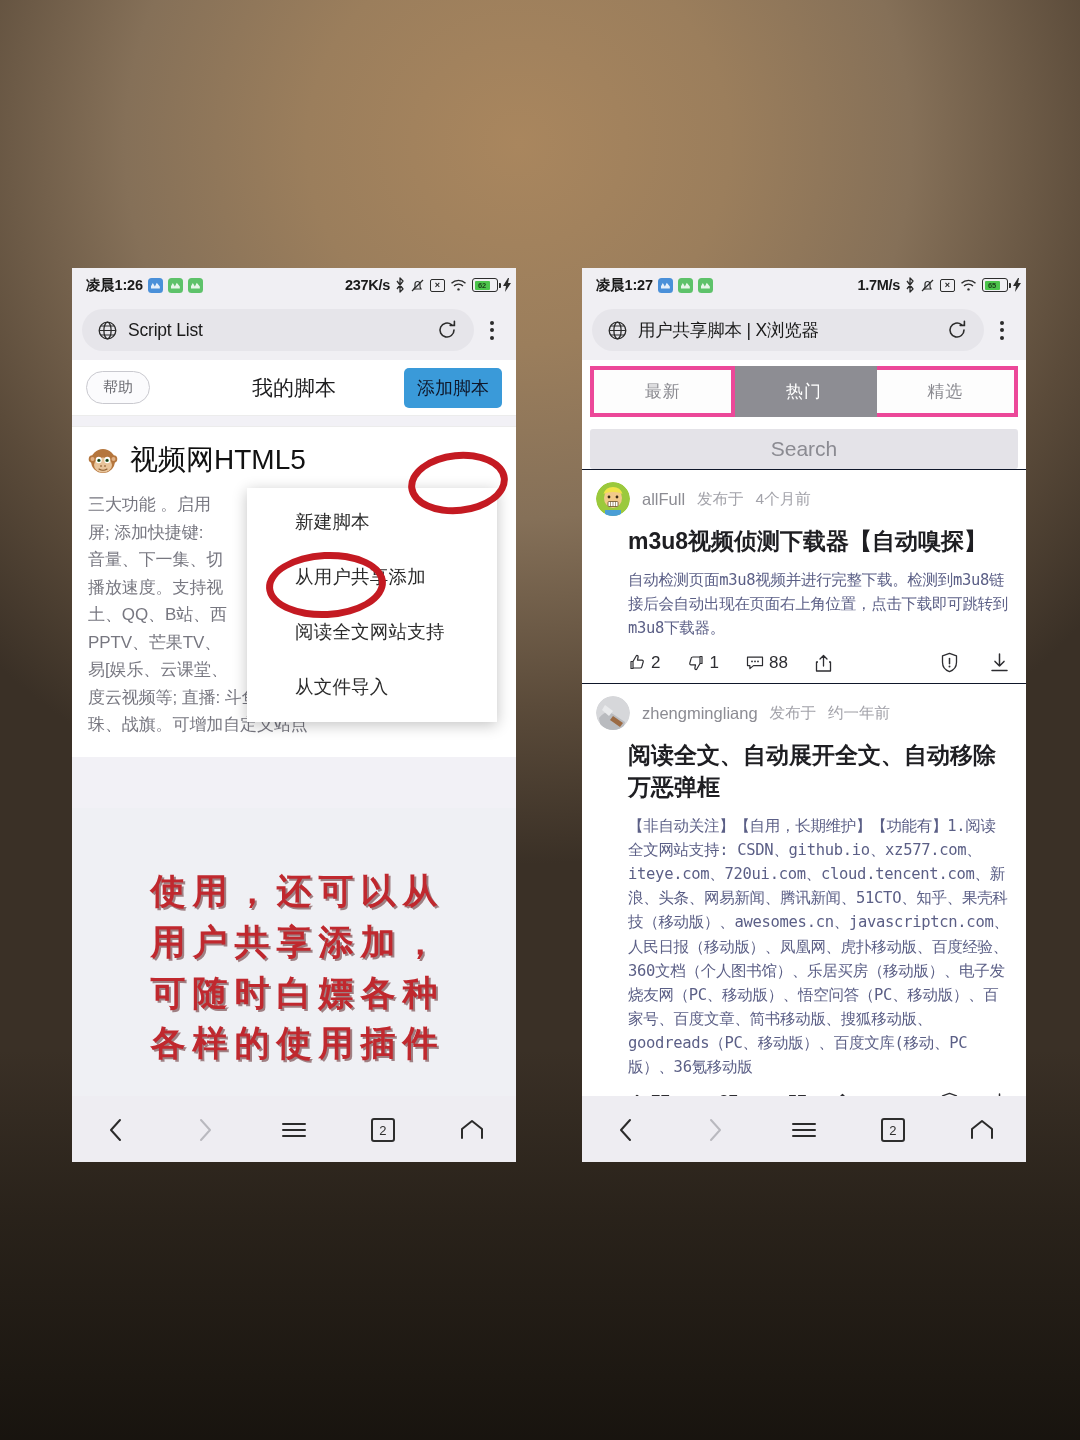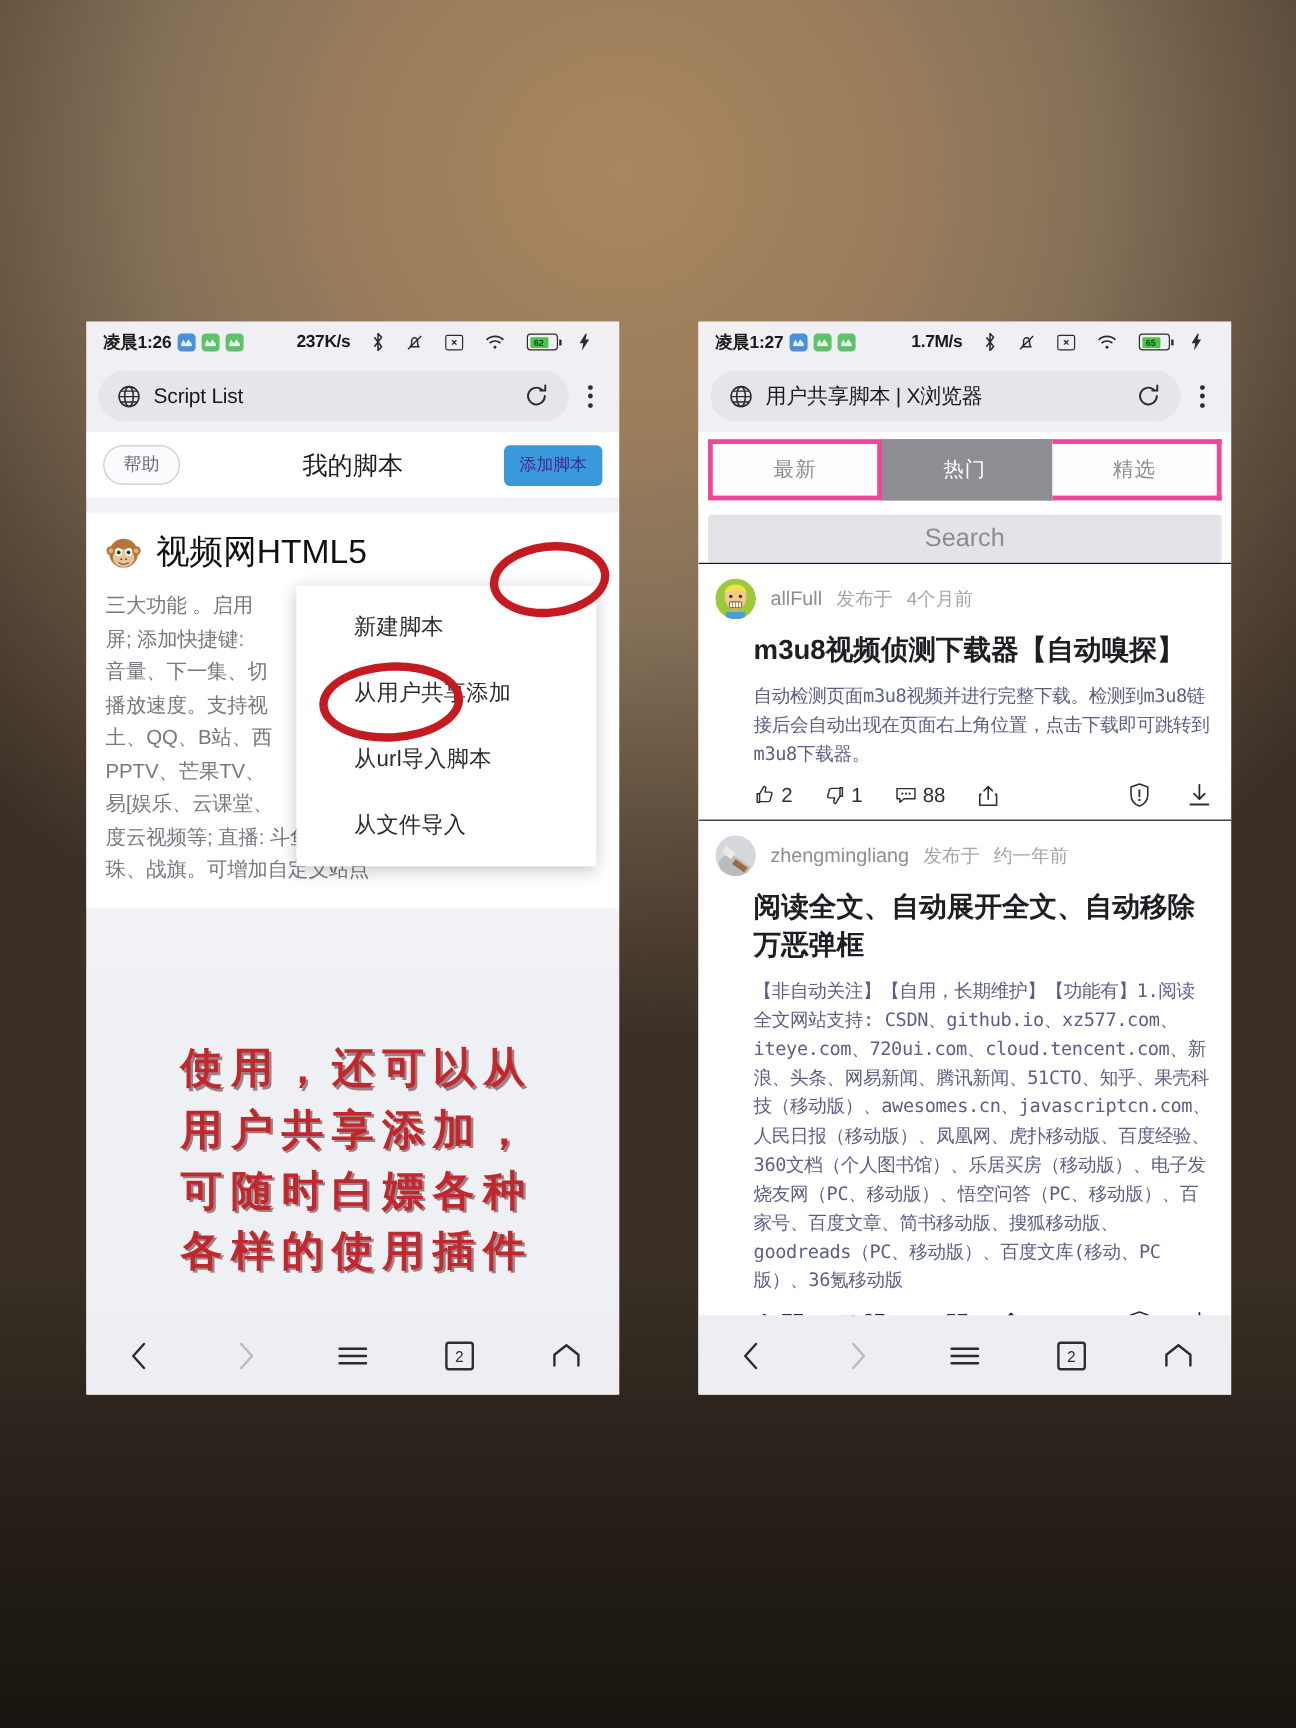--- a/index.html
+++ b/index.html
@@ -27,36 +27,36 @@
     overflow: hidden;
   }
   .phone.left  { left: 72px; }
   .phone.right { left: 582px; }
 
   
   .statusbar {
     height: 34px;
     background: #f0eff3;
     display: flex; align-items: center;
-    padding: 0 24px 0 14px;
+    padding: 0 4px 0 14px;
     font-size: 14.5px;
     color: #1a1a1a;
     font-weight: bold;
   }
   .sb-left { display: flex; align-items: center; gap: 5px; }
   .sb-time { font-size: 14.5px; font-weight: bold; letter-spacing: -0.2px; }
   .sb-badge { width: 15px; height: 15px; border-radius: 3.5px; display:inline-block; position: relative; }
   .sb-badge.blue { background: #4a90d9; }
   .sb-badge.green { background: #5ec26a; }
   .sb-badge::after {
     content: ""; position: absolute; left: 3px; top: 4px; width: 9px; height: 7px;
     background: rgba(255,255,255,0.85);
     clip-path: polygon(0 70%, 22% 20%, 45% 70%, 66% 18%, 100% 70%, 100% 100%, 0 100%);
   }
-  .sb-right { margin-left: auto; display: flex; align-items: center; gap: 18px; }
+  .sb-right { margin-left: auto; display: flex; align-items: center; gap: 5px; }
   .sb-speed { font-size: 14.5px; font-weight: bold; letter-spacing: -0.3px; }
   .sb-ico { font-size: 13px; line-height: 1; color: #2c2c2c; }
   .sb-box {
     width: 15px; height: 13px; border: 1.6px solid #2c2c2c; border-radius: 2px;
     font-size: 9px; display: flex; align-items: center; justify-content: center; line-height: 1;
   }
   .sb-batt {
     width: 26px; height: 14px; border: 1.6px solid #2c2c2c; border-radius: 3px;
     position: relative; display: flex; align-items: center; padding: 1.5px;
   }
@@ -96,21 +96,21 @@
   }
   .help-btn {
     border: 1.4px solid #c9c9cf; border-radius: 17px; padding: 6px 16px;
     font-size: 15px; color: #6e6e74; background: #fbfbfd;
   }
   .lp-title {
     position: absolute; left: 0; right: 0; text-align: center;
     font-size: 21px; color: #1d1d1f; pointer-events: none;
   }
   .add-script-btn {
-    margin-left: auto; background: #3a9ad9; color: #4c1d95; font-size: 14px;
+    margin-left: auto; background: #3a9ad9; color: #0f172a; font-size: 18px;
     border-radius: 5px; padding: 8px 13px; white-space: nowrap; position: relative; z-index: 2;
   }
 
   .script-card {
     background: #ffffff; margin: 10px 0 0 0; padding: 14px 16px 18px 16px;
     border-top: 1px solid #ececec; position: relative;
   }
   .sc-head { display: flex; align-items: center; gap: 12px; }
   .sc-title { font-size: 28px; color: #111; white-space: nowrap; overflow: hidden; }
   .sc-desc {
@@ -306,21 +306,21 @@
         <div>PPTV、芒果TV、</div>
         <div>易[娱乐、云课堂、</div>
         <div>度云视频等; 直播: 斗鱼、YY、虎牙、龙</div>
         <div>珠、战旗。可增加自定义站点</div>
       </div>
     </div>
 
     <div class="dropdown">
       <div class="dd-item">新建脚本</div>
       <div class="dd-item">从用户共享添加</div>
-      <div class="dd-item">从url导入脚本</div>
+      <div class="dd-item">阅读全文网站支持</div>
       <div class="dd-item">从文件导入</div>
     </div>
 
     <div class="ellipse e-add"></div>
     <div class="ellipse e-menu"></div>
 
     <div class="poster">
       <div class="poster-line">使用，还可以从</div>
       <div class="poster-line">用户共享添加，</div>
       <div class="poster-line">可随时白嫖各种</div>

